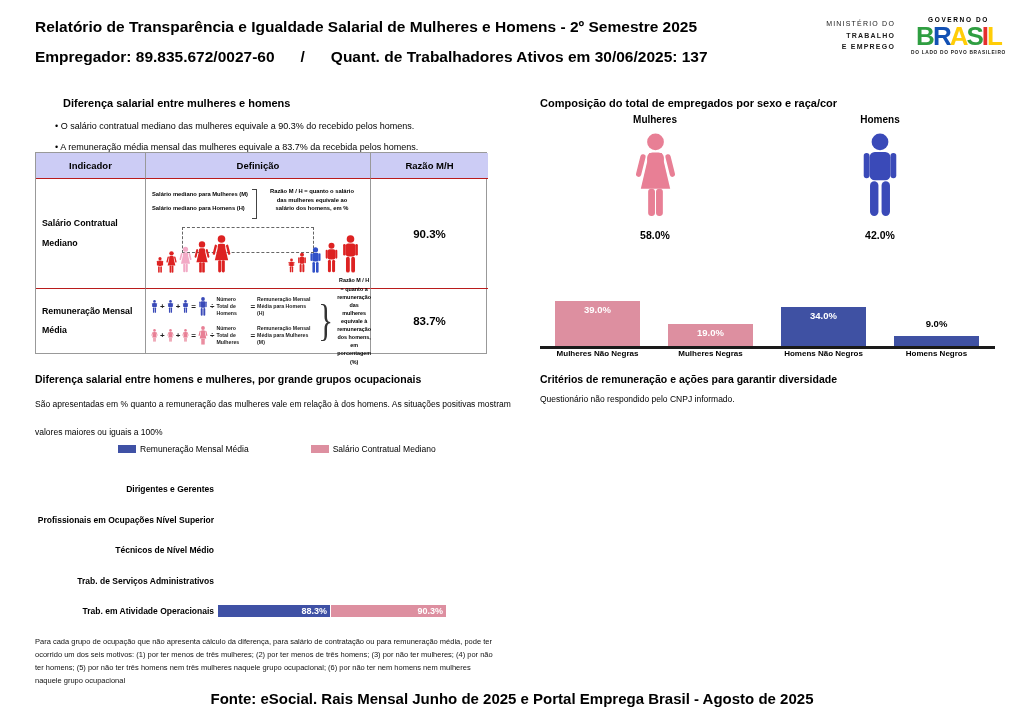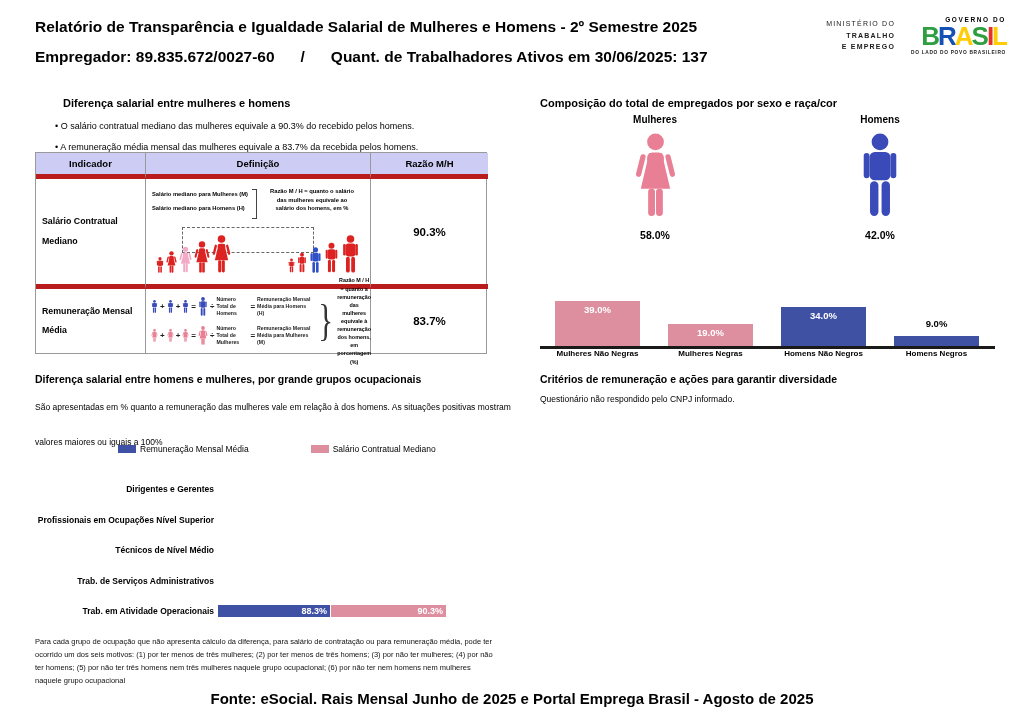--- a/index.html
+++ b/index.html
@@ -6,38 +6,38 @@
   body { font-family:"Liberation Sans","DejaVu Sans",sans-serif; background:#fff; color:#000; }
   .page { position:relative; width:1024px; height:725px; background:#fff; overflow:hidden; }
 
   
   .hdr-title   { position:absolute; left:35px; top:18px; font-size:15.5px; font-weight:bold; }
   .hdr-sub     { position:absolute; left:35px; top:48px; font-size:15.5px; font-weight:bold; display:flex; gap:26px; }
   .logos       { position:absolute; right:18px; top:16px; display:flex; align-items:center; gap:16px; }
   .ministry    { text-align:right; font-size:7px; letter-spacing:1.2px; color:#1a1a1a; line-height:1.65; }
   .ministry .m1 { font-weight:normal; }
   .ministry .m2, .ministry .m3 { font-weight:bold; }
-  .govlogo     { text-align:right; }
+  .govlogo     { text-align:center; }
   .govlogo .g-top { font-size:6.5px; font-weight:bold; letter-spacing:1.6px; margin-bottom:1px; }
   .g-letters   { font-size:26px; font-weight:900; letter-spacing:-2px; line-height:0.95;
                  font-family:"Liberation Sans",sans-serif; }
   .govlogo .g-tag { font-size:4.8px; font-weight:bold; letter-spacing:0.7px; color:#222; margin-top:1px; }
 
   
   .sec-h { font-size:11px; font-weight:bold; }
 
   
   .sec1-h   { position:absolute; left:35px; top:97px;padding-left:28px; }
   .bullets  { position:absolute; left:55px; top:116px; font-size:9px; line-height:21px; }
   .bullets div::before { content:"• "; }
 
   .tbl { position:absolute; left:35px; top:152px; width:452px; border:1px solid #999;
          display:grid; grid-template-columns:110px 225px 117px; grid-template-rows:26px 110px 64px;
          font-size:9px; background:#fff; }
-  .tbl > div { border-right:1px solid #999; border-bottom:5px solid #b91c1c; }
+  .tbl > div { border-right:1px solid #999; border-bottom:1px solid #b91c1c; }
   .tbl > div:nth-child(3n) { border-right:none; }
   .tbl > div:nth-child(n+7) { border-bottom:none; }
   .th { background:#ccccf5; font-weight:bold; display:flex; align-items:center; justify-content:center; font-size:9.5px; }
   .td-ind { display:flex; align-items:center; padding:4px 6px; font-weight:bold; font-size:8.8px; line-height:2.2; }
   .td-ratio { display:flex; align-items:center; justify-content:center; font-weight:bold; font-size:11.5px; }
 
   
   .def1 { position:relative; height:100%; padding:6px 4px 4px 6px; }
   .def1-top { display:flex; gap:4px; }
   .def1-lines { font-size:5.8px; font-weight:bold; line-height:2.4; margin-top:3px; }
@@ -64,21 +64,21 @@
   .ftext.div { width:32px; }
   .ftext.res { width:56px; }
   .c-fblue { color:#3a4ab8; }
   .c-fpink { color:#e87f95; }
   .def2-brace { font-family:"Liberation Serif",serif; font-size:44px; font-weight:100; color:#333;
                 line-height:0.9; margin:0 1px 0 2px; transform:scaleX(0.7); }
   .def2-note { font-size:5.4px; font-weight:bold; text-align:center; width:62px; line-height:1.5; }
 
   
   .sec2-h  { position:absolute; left:35px; top:373px; font-size:10.5px; font-weight:bold; }
-  .sec2-p  { position:absolute; left:35px; top:390px; width:478px; font-size:8.5px; line-height:35px; }
+  .sec2-p  { position:absolute; left:35px; top:390px; width:478px; font-size:8.5px; line-height:28px; }
   .legend  { position:absolute; left:118px; top:444px; display:flex; gap:62px; }
   .leg-item { display:flex; align-items:center; gap:4px; font-size:8.5px; }
   .legend-swatch { width:18px; height:8px; display:inline-block; }
   .hchart  { position:absolute; left:35px; top:474px; width:478px; }
   .hrow    { display:flex; align-items:center; height:30.5px; }
   .hrow-label { width:183px; text-align:right; font-size:8.5px; font-weight:bold; padding-right:4px; line-height:1.2; }
   .hbars   { display:flex; flex-direction:row; gap:1px; }
   .hbar    { height:12px; display:flex; align-items:center; justify-content:flex-end;
              color:#fff; font-size:9px; font-weight:bold; padding-right:3px; }
   .footnote { position:absolute; left:35px; top:635px; width:462px; font-size:7.5px; line-height:13px; color:#111; }

